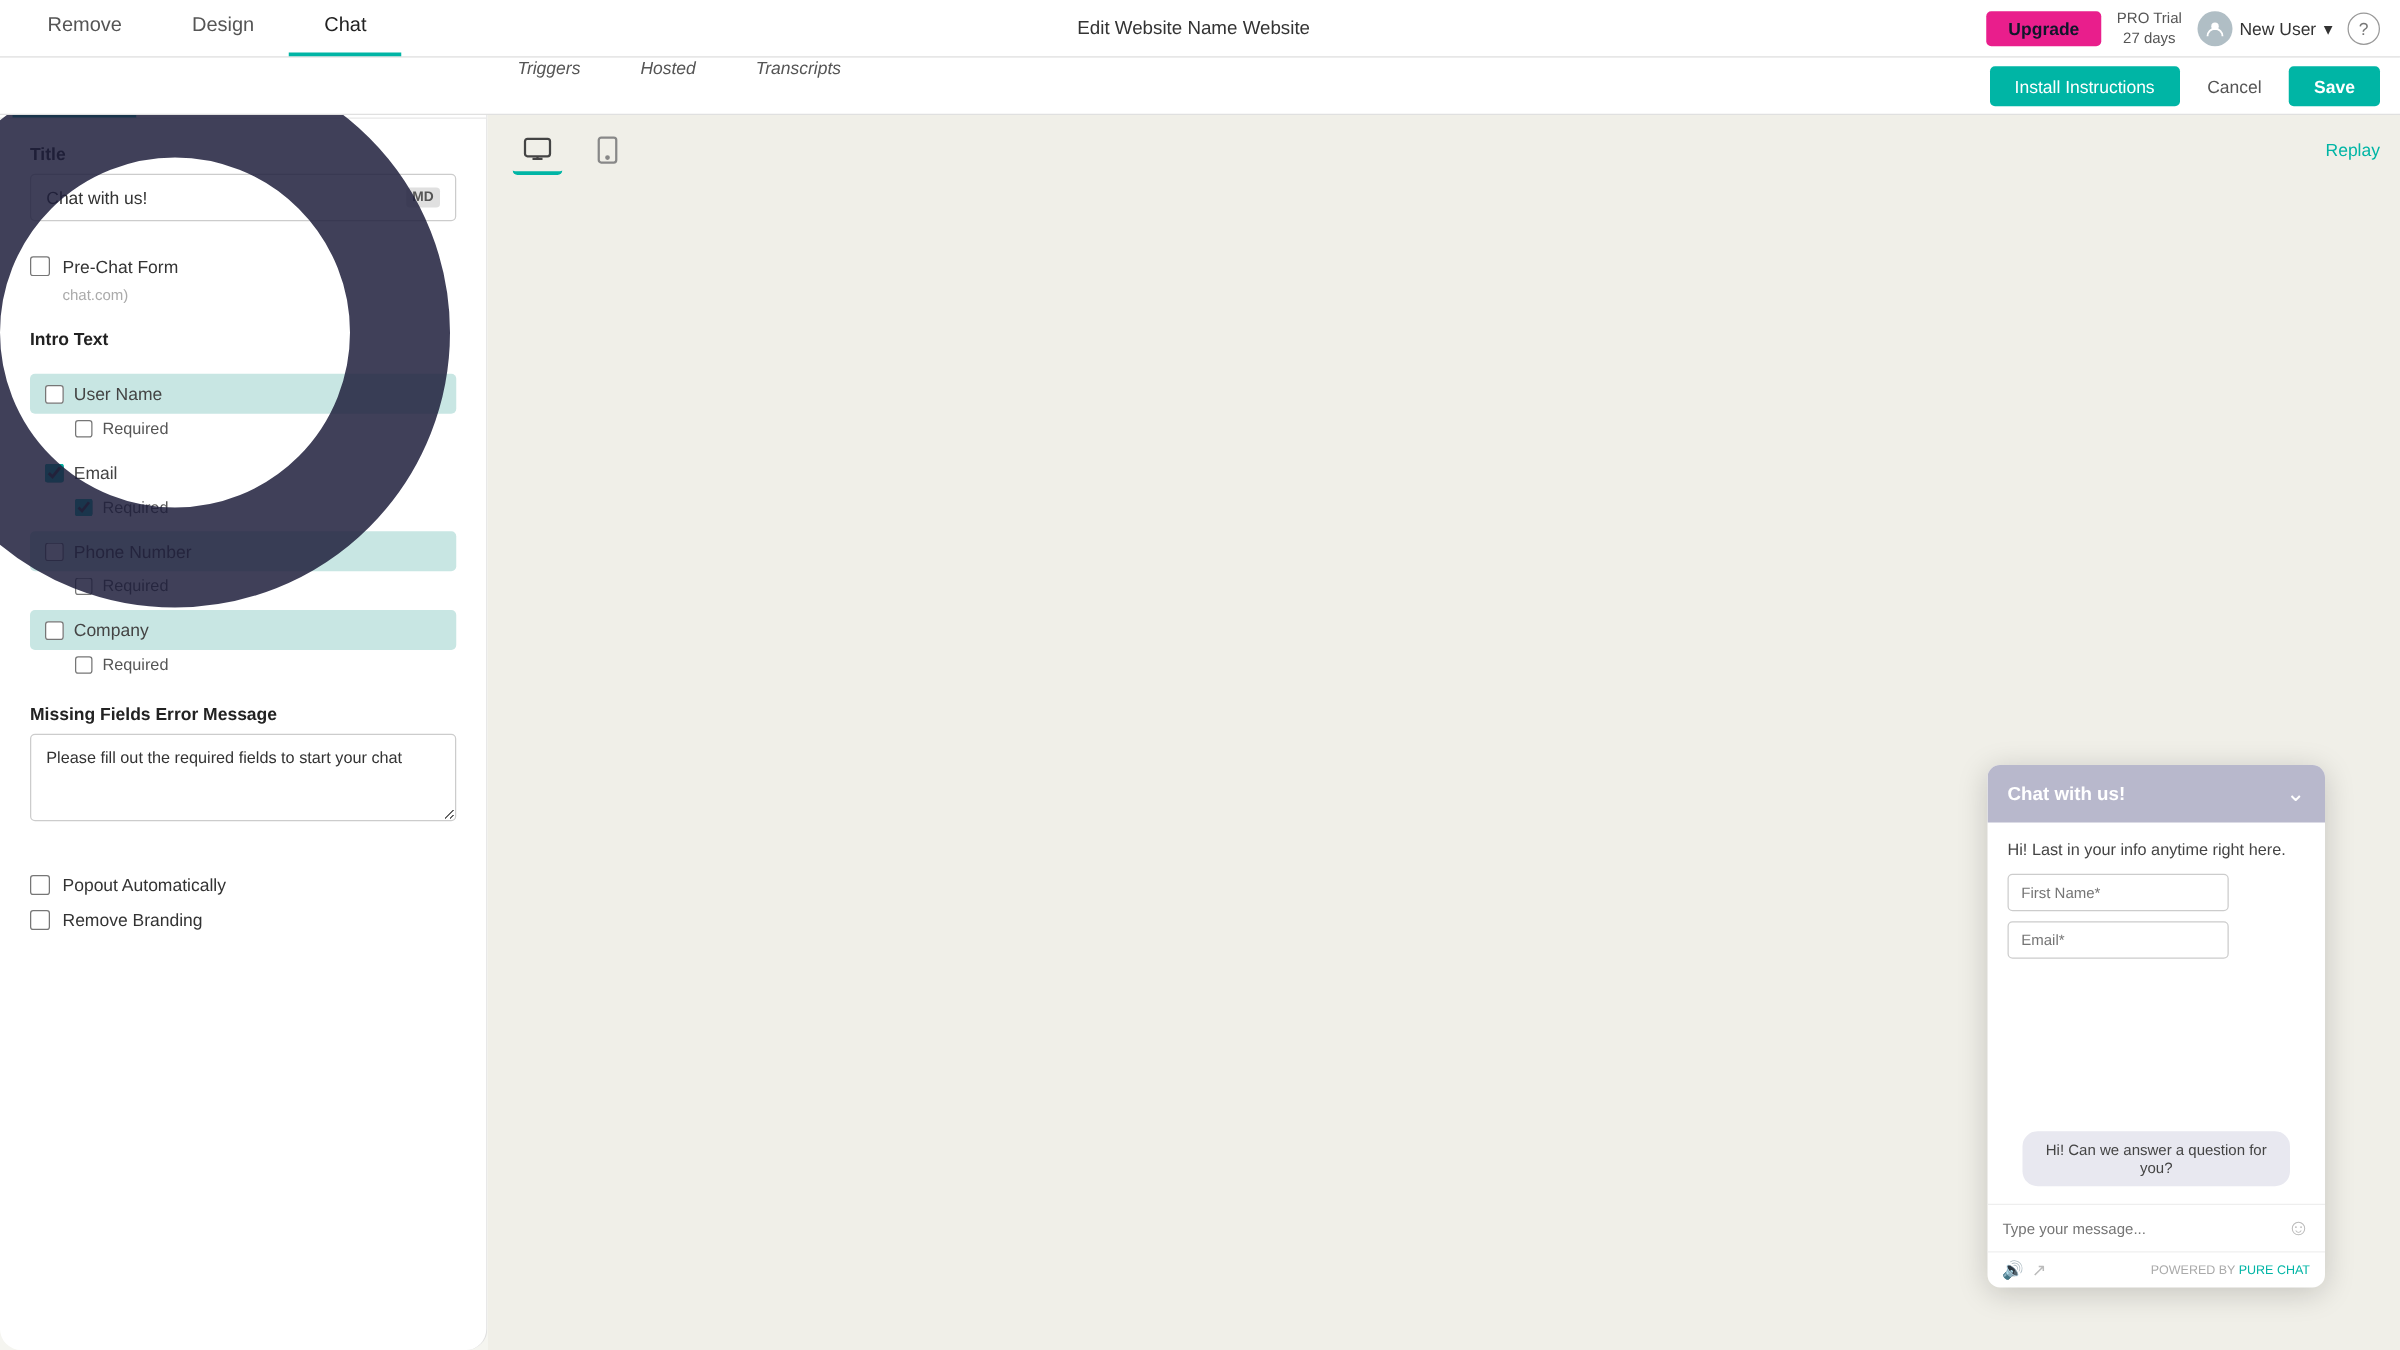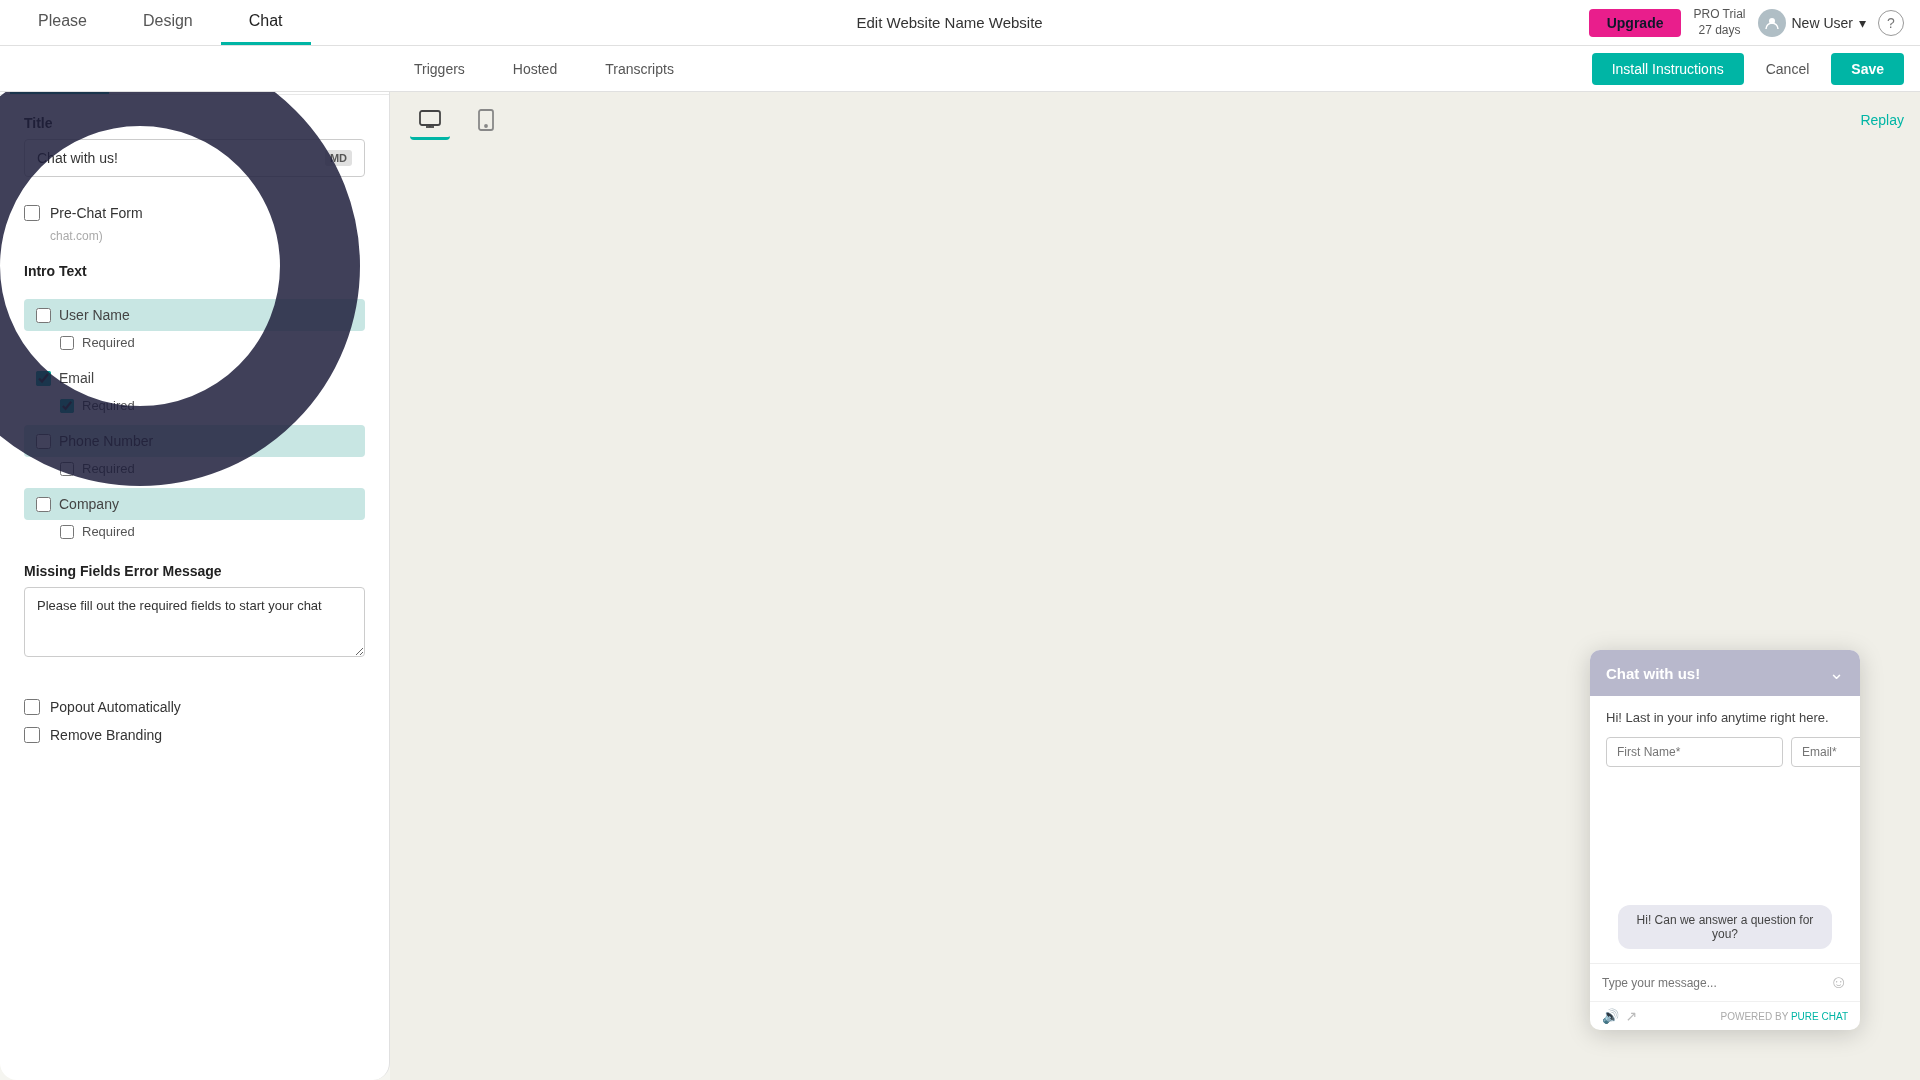--- a/index.html
+++ b/index.html
@@ -46,22 +46,22 @@
     }
 
     
     .second-bar {
       position: fixed; top: 46px; left: 0; right: 0; height: 46px;
       background: #fff; border-bottom: 1px solid #e0e0e0;
       display: flex; align-items: center; padding-left: 390px; z-index: 99;
     }
     .second-bar-tabs { display: flex; align-items: center; height: 100%; gap: 0; }
     .second-tab {
-      padding: 0 24px; height: 100%; display: flex; align-items: center;
-      font-size: 14px; color: #555; cursor: pointer;
+      padding: 0 24px; height: 100%; display: flex; 
+      font-size: 14px; color: #555; cursor: pointer; font-style: italic;
     }
     .second-bar-right {
       margin-left: auto; display: flex; align-items: center; gap: 12px; padding-right: 16px;
     }
     .btn-install {
       background: #00b5a5; color: #fff; border: none; border-radius: 4px;
       padding: 8px 20px; font-size: 14px; font-weight: 500; cursor: pointer;
     }
     .btn-cancel {
       background: none; border: none; color: #555; font-size: 14px; cursor: pointer; padding: 6px 10px;
@@ -182,21 +182,21 @@
       overflow: hidden;
     }
     .chat-widget-header {
       background: #b8b8cc; padding: 12px 16px; display: flex; align-items: center; justify-content: space-between;
     }
     .chat-widget-title { font-size: 15px; font-weight: 600; color: #fff; }
     .chat-widget-close { color: #fff; font-size: 18px; cursor: pointer; }
 
     .chat-widget-body { padding: 14px 16px; }
     .chat-intro-text { font-size: 13px; color: #444; margin-bottom: 12px; }
-    .chat-form-row { display: flex; gap: 8px; margin-bottom: 8px; align-items: flex-start; }
+    .chat-form-row { display: flex; gap: 8px; margin-bottom: 8px; align-items: flex-start; flex-direction: column; }
     .chat-form-input {
       flex: 1; border: 1px solid #ccc; border-radius: 4px;
       padding: 7px 10px; font-size: 12px; color: #333; outline: none;
     }
     .chat-message-area {
       min-height: 120px; margin-bottom: 10px;
     }
     .chat-bubble-container { display: flex; justify-content: center; margin-top: 8px; }
     .chat-bubble {
       background: #e8e8f0; border-radius: 12px;
@@ -214,21 +214,21 @@
     .chat-footer-icons { display: flex; align-items: center; gap: 6px; padding: 6px 12px; border-top: 1px solid #f0f0f0; }
     .powered-by { font-size: 10px; color: #aaa; margin-left: auto; }
     .powered-link { color: #00b5a5; text-decoration: none; }
   </style>
 </head>
 <body>
 
 <div class="top-bar">
   <div class="top-bar-tabs">
     <div class="top-tab">
-      <span>Please</span>
+      <span>Remove</span>
     </div>
     <div class="top-tab">
       <span>Design</span>
     </div>
     <div class="top-tab active">
       <span>Chat</span>
     </div>
   </div>
   <div class="top-bar-title">Edit Website Name Website</div>
   <div class="top-bar-right">

